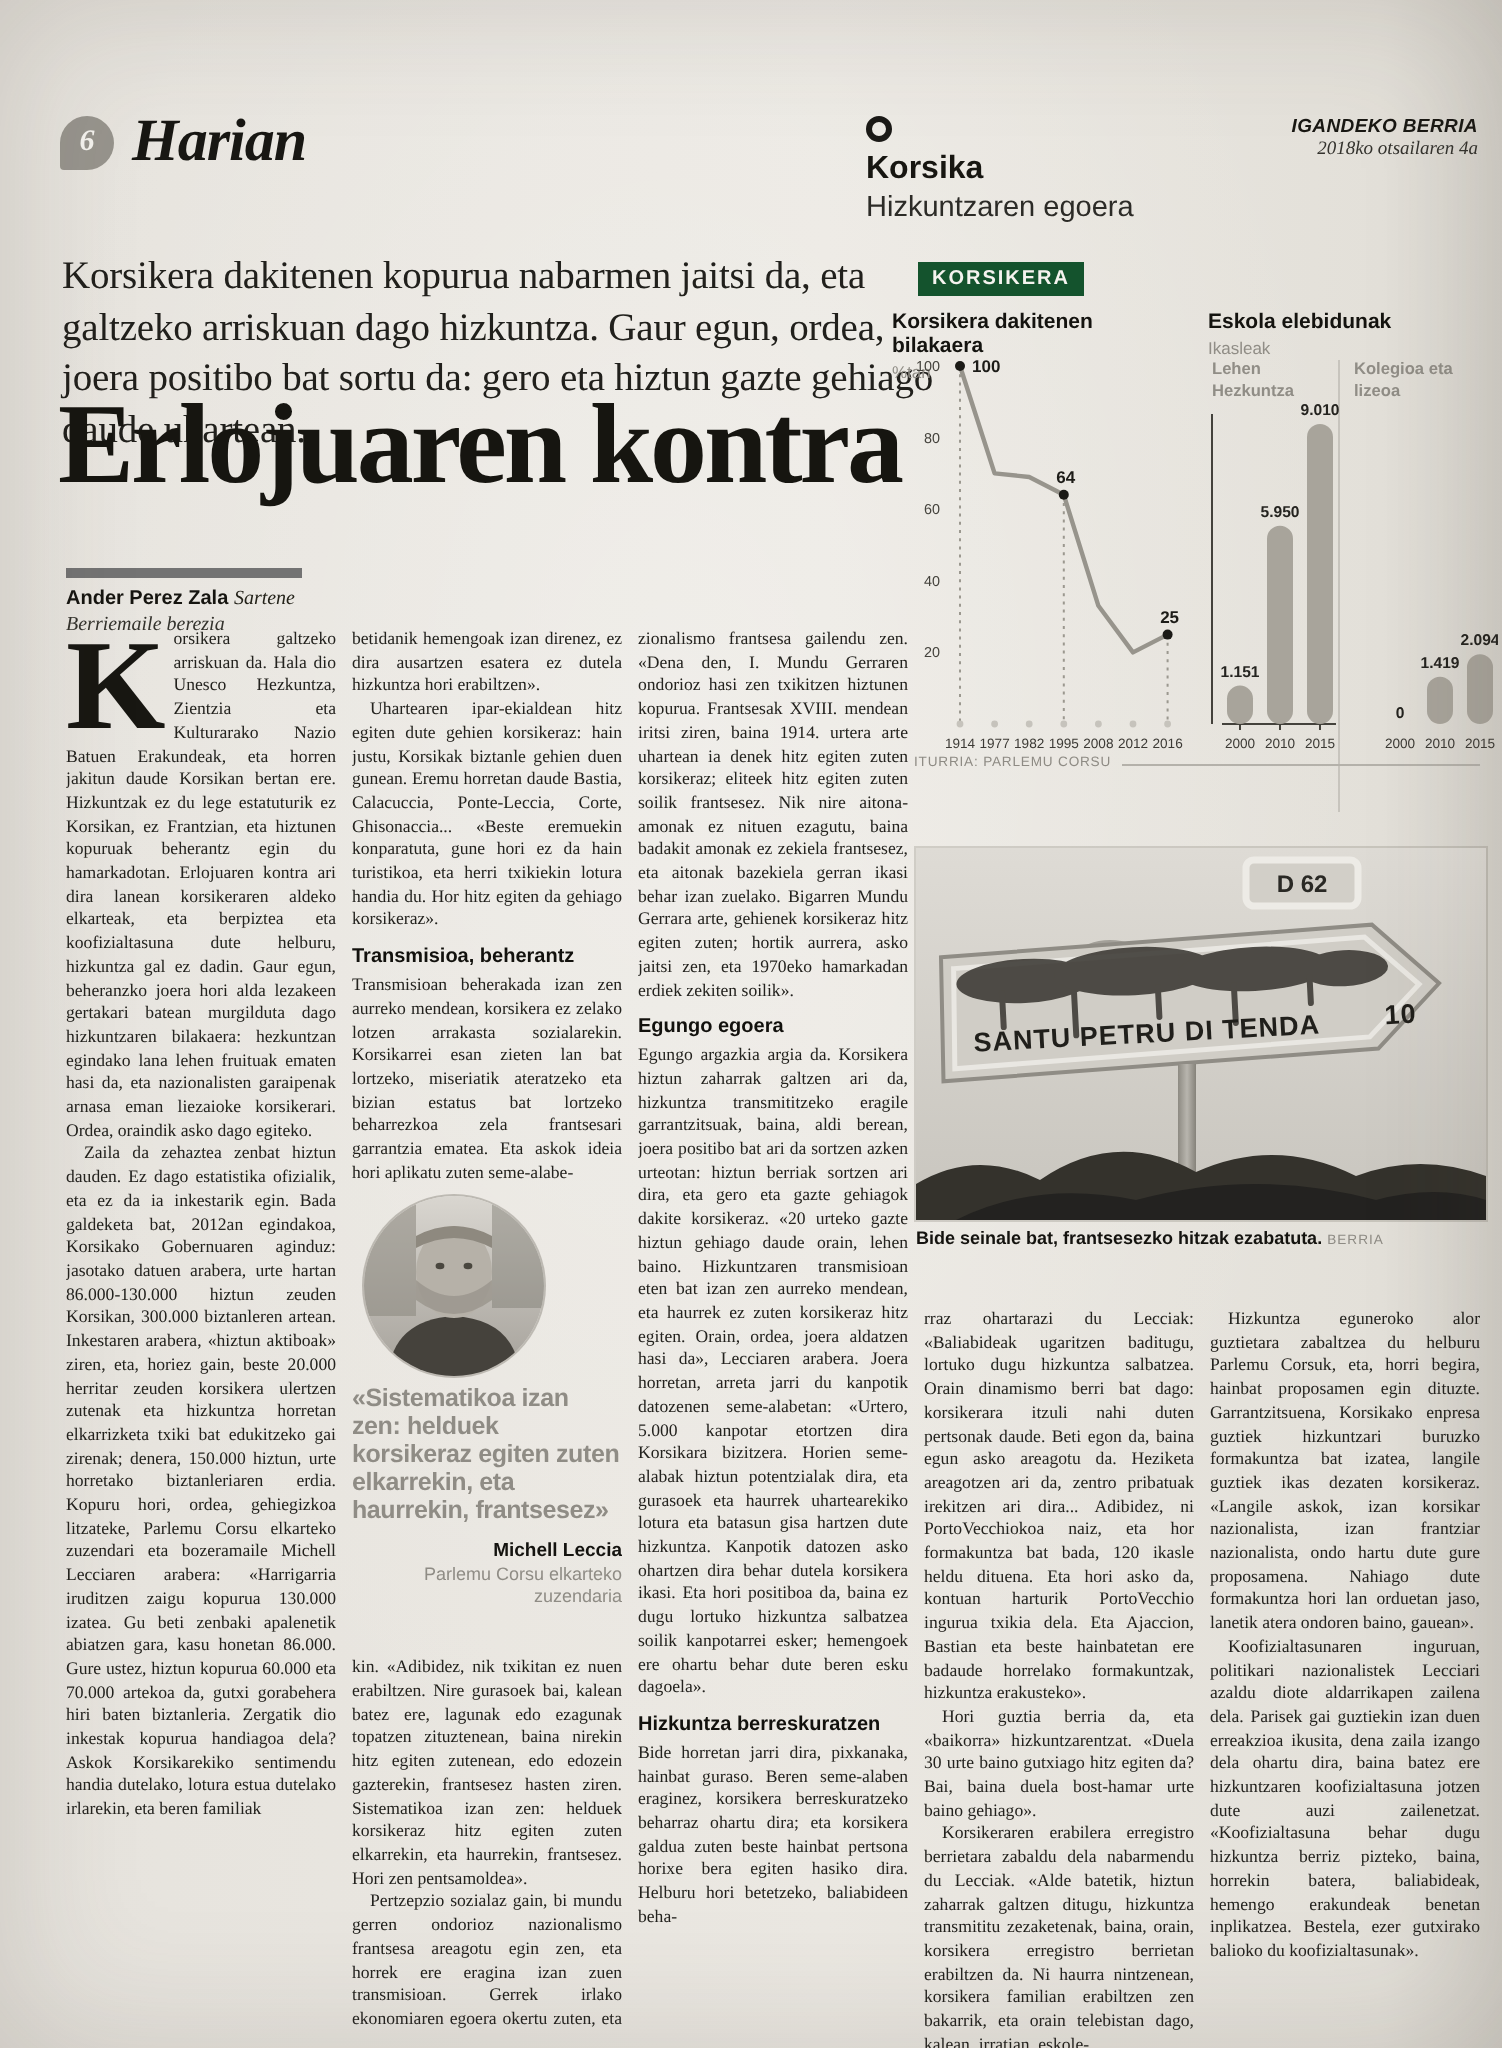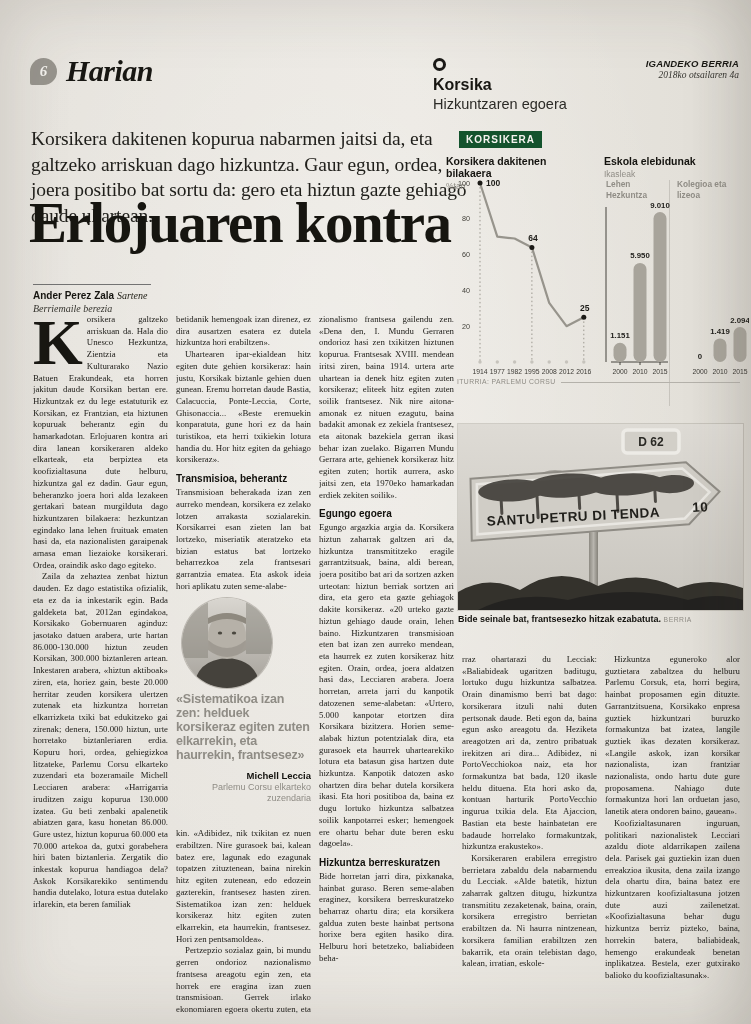--- a/index.html
+++ b/index.html
@@ -28,21 +28,21 @@
   .kicker-sub{font-size:14.5px;color:#2c2b27;margin-top:2px;}
   .edition{right:12px;top:58px;text-align:right;}
   .edition-name{font:italic bold 9.5px/1.2 "Liberation Sans",sans-serif;color:#191813;letter-spacing:.2px;}
   .edition-date{font:italic 9.5px/1.4 "Liberation Serif",serif;color:#34332e;}
 
   
   .lede{left:31px;top:126px;width:436px;
     font:19.5px/1.32 "Liberation Serif",serif;color:#21201c;letter-spacing:-.1px;}
   .headline{left:29px;top:194px;width:470px;margin:0;
     font:bold 57px/1 "Liberation Serif",serif;color:#161510;letter-spacing:-1.5px;}
-  .byline{left:33px;top:284px;width:118px;border-top:1px solid #737373;padding-top:4px;
+  .byline{left:33px;top:284px;width:118px;border-top:5px solid #737373;padding-top:4px;
     font-size:10px;line-height:1.35;}
   .byline .who{font-weight:bold;color:#161510;}
   .byline .where{font:italic 10px "Liberation Serif",serif;color:#232219;}
   .byline .role{font:italic 10px "Liberation Serif",serif;color:#34332d;}
 
   
   .col{top:314px;width:135px;height:702px;overflow:hidden;
     font:8.8px/11.7px "Liberation Serif",serif;color:#23221e;
     text-align:justify;}
   .c1{left:33px;} .c2{left:176px;} .c3{left:319px;}
@@ -170,20 +170,21 @@
 <div class="abs col c3">
   <p>zionalismo frantsesa gailendu zen. «Dena den, I. Mundu Gerraren ondorioz hasi zen txikitzen hiztunen kopurua. Frantsesak XVIII. mendean iritsi ziren, baina 1914. urtera arte uhartean ia denek hitz egiten zuten korsikeraz; eliteek hitz egiten zuten soilik frantsesez. Nik nire aitona-amonak ez nituen ezagutu, baina badakit amonak ez zekiela frantsesez, eta aitonak bazekiela gerran ikasi behar izan zuelako. Bigarren Mundu Gerrara arte, gehienek korsikeraz hitz egiten zuten; hortik aurrera, asko jaitsi zen, eta 1970eko hamarkadan erdiek zekiten soilik».</p>
   <div class="sec-head">Egungo egoera</div>
   <p>Egungo argazkia argia da. Korsikera hiztun zaharrak galtzen ari da, hizkuntza transmititzeko eragile garrantzitsuak, baina, aldi berean, joera positibo bat ari da sortzen azken urteotan: hiztun berriak sortzen ari dira, eta gero eta gazte gehiagok dakite korsikeraz. «20 urteko gazte hiztun gehiago daude orain, lehen baino. Hizkuntzaren transmisioan eten bat izan zen aurreko mendean, eta haurrek ez zuten korsikeraz hitz egiten. Orain, ordea, joera aldatzen hasi da», Lecciaren arabera. Joera horretan, arreta jarri du kanpotik datozenen seme-alabetan: «Urtero, 5.000 kanpotar etortzen dira Korsikara bizitzera. Horien seme-alabak hiztun potentzialak dira, eta gurasoek eta haurrek uhartearekiko lotura eta batasun gisa hartzen dute hizkuntza. Kanpotik datozen asko ohartzen dira behar dutela korsikera ikasi. Eta hori positiboa da, baina ez dugu lortuko hizkuntza salbatzea soilik kanpotarrei esker; hemengoek ere ohartu behar dute beren esku dagoela».</p>
   <div class="sec-head">Hizkuntza berreskuratzen</div>
   <p>Bide horretan jarri dira, pixkanaka, hainbat guraso. Beren seme-alaben eraginez, korsikera berreskuratzeko beharraz ohartu dira; eta korsikera galdua zuten beste hainbat pertsona horixe bera egiten hasiko dira. Helburu hori betetzeko, baliabideen beha-</p>
 </div>
 
 <div class="abs col c4">
   <p>rraz ohartarazi du Lecciak: «Baliabideak ugaritzen baditugu, lortuko dugu hizkuntza salbatzea. Orain dinamismo berri bat dago: korsikerara itzuli nahi duten pertsonak daude. Beti egon da, baina egun asko areagotu da. Heziketa areagotzen ari da, zentro pribatuak irekitzen ari dira... Adibidez, ni PortoVecchiokoa naiz, eta hor formakuntza bat bada, 120 ikasle heldu dituena. Eta hori asko da, kontuan harturik PortoVecchio ingurua txikia dela. Eta Ajaccion, Bastian eta beste hainbatetan ere badaude horrelako formakuntzak, hizkuntza erakusteko».</p>
+  <p class="ind">Hori guztia berria da, eta «baikorra» hizkuntzarentzat. «Duela 30 urte baino gutxiago hitz egiten da? Bai, baina duela bost-hamar urte baino gehiago».</p>
   <p class="ind">Korsikeraren erabilera erregistro berrietara zabaldu dela nabarmendu du Lecciak. «Alde batetik, hiztun zaharrak galtzen ditugu, hizkuntza transmititu zezaketenak, baina, orain, korsikera erregistro berrietan erabiltzen da. Ni haurra nintzenean, korsikera familian erabiltzen zen bakarrik, eta orain telebistan dago, kalean, irratian, eskole-</p>
 </div>
 
 <div class="abs col c5">
   <p class="ind">Hizkuntza eguneroko alor guztietara zabaltzea du helburu Parlemu Corsuk, eta, horri begira, hainbat proposamen egin dituzte. Garrantzitsuena, Korsikako enpresa guztiek hizkuntzari buruzko formakuntza bat izatea, langile guztiek ikas dezaten korsikeraz. «Langile askok, izan korsikar nazionalista, izan frantziar nazionalista, ondo hartu dute gure proposamena. Nahiago dute formakuntza hori lan orduetan jaso, lanetik atera ondoren baino, gauean».</p>
   <p class="ind">Koofizialtasunaren inguruan, politikari nazionalistek Lecciari azaldu diote aldarrikapen zailena dela. Parisek gai guztiekin izan duen erreakzioa ikusita, dena zaila izango dela ohartu dira, baina batez ere hizkuntzaren koofizialtasuna jotzen dute auzi zailenetzat. «Koofizialtasuna behar dugu hizkuntza berriz pizteko, baina, horrekin batera, baliabideak, hemengo erakundeak benetan inplikatzea. Bestela, ezer gutxirako balioko du koofizialtasunak».</p>
 </div>
 
 <div class="abs info-tag">KORSIKERA</div>
 

